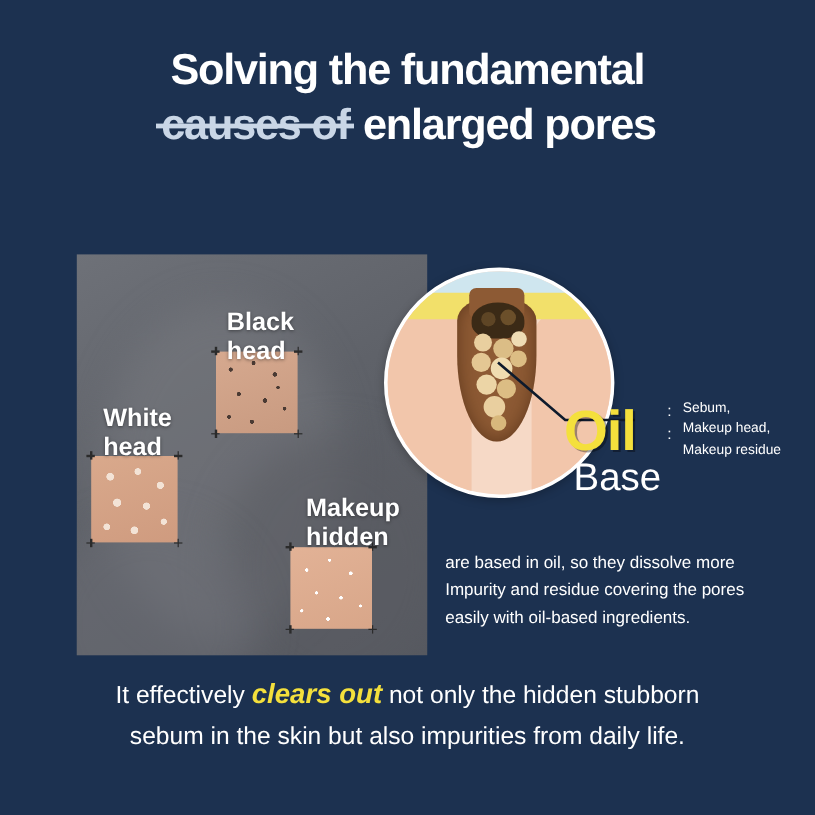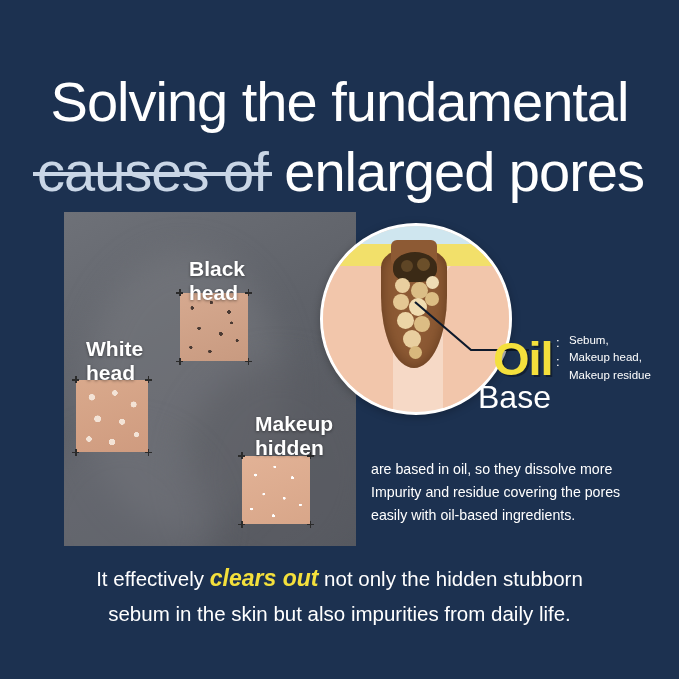--- a/index.html
+++ b/index.html
@@ -16,27 +16,27 @@
   }
   .page {
     position: absolute;
     inset: 0;
     background: #1c3150;
   }
 
   
   .headline {
     position: absolute;
-    top: 68px;
+    top: 36px;
     left: 0;
     width: 679px;
     text-align: center;
     color: #ffffff;
-    font-weight: normal;
-    font-size: 56px;
+    font-weight: bold;
+    font-size: 36px;
     letter-spacing: -1px;
     line-height: 1.22;
   }
   .headline .line1 {
     display: block;
     white-space: nowrap;
   }
   .headline .line2 {
     display: block;
     white-space: nowrap;
@@ -222,21 +222,21 @@
   
   .callout-line {
     position: absolute;
     left: 413px;
     top: 300px;
     width: 118px;
     height: 62px;
   }
   .oil-word {
     position: absolute;
-    left: 493px;
+    left: 470px;
     top: 335px;
     color: #f4e03c;
     font-weight: bold;
     font-size: 47px;
     letter-spacing: -1px;
     line-height: 1;
     text-shadow: 2px 2px 0 rgba(0,0,0,0.35);
   }
   .base-word {
     position: absolute;

